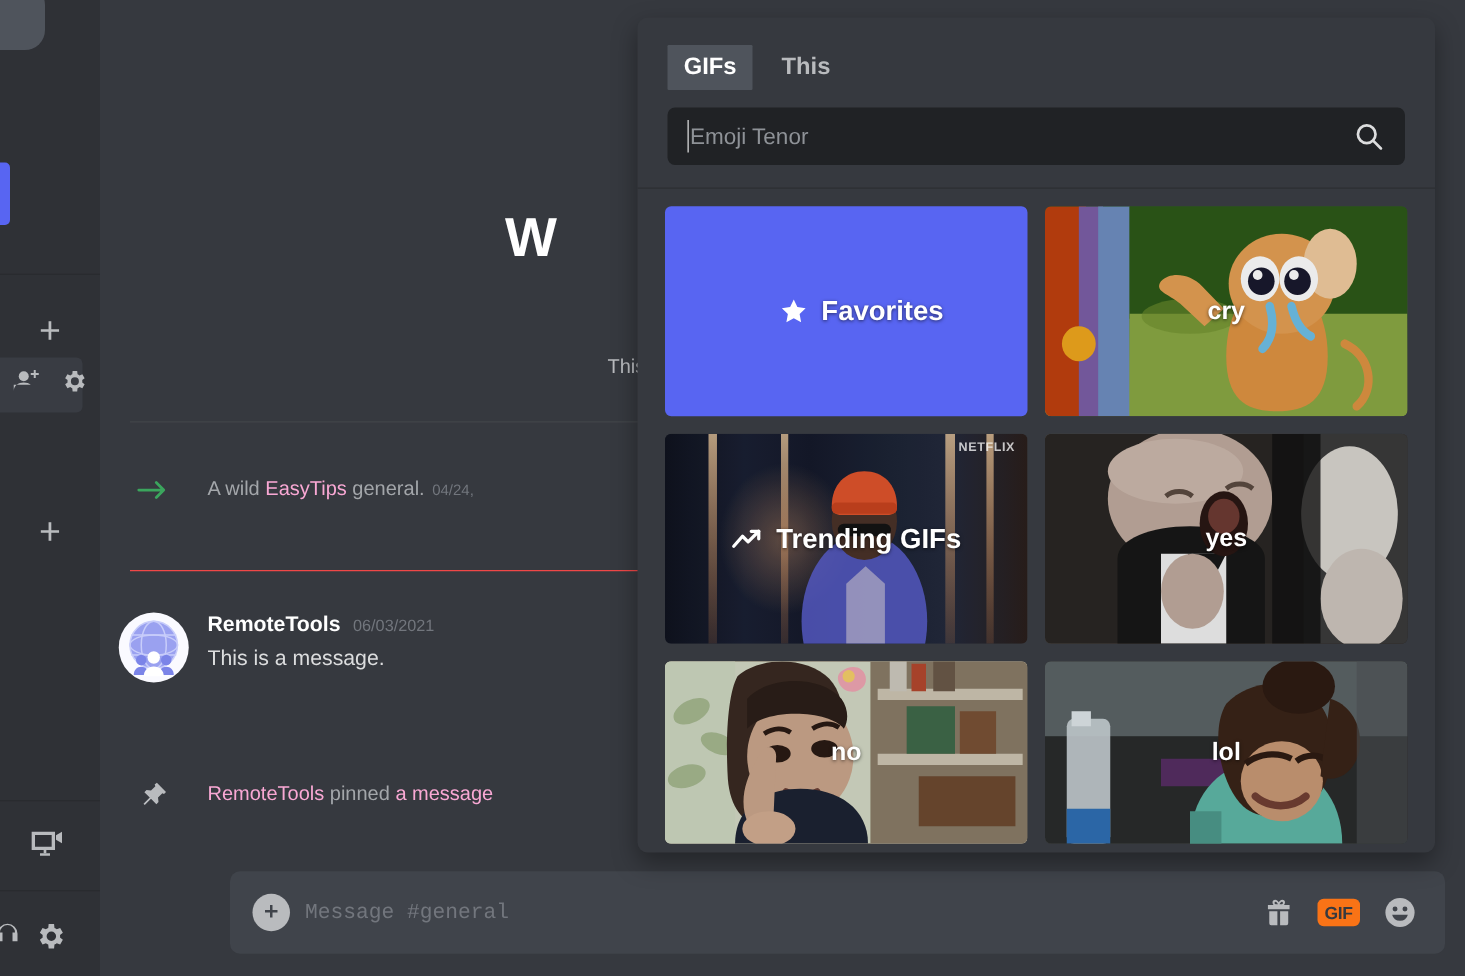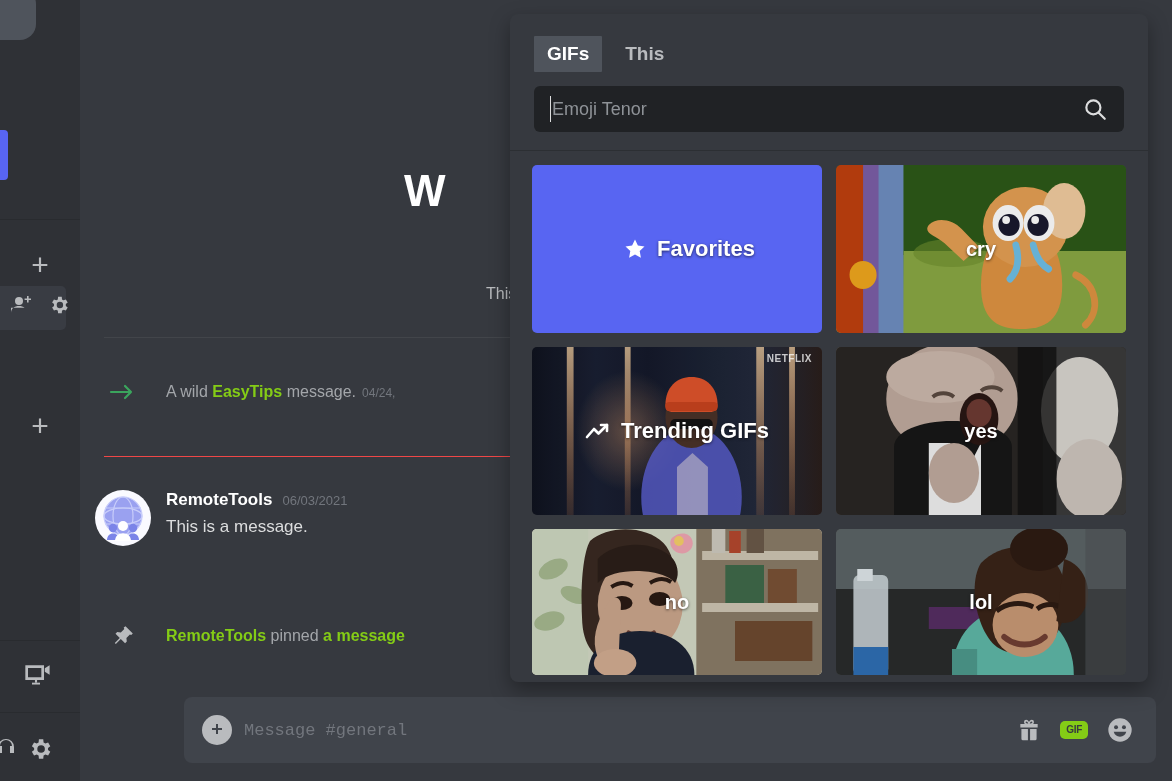--- a/index.html
+++ b/index.html
@@ -74,21 +74,21 @@
 
   .sys-msg {
     position: absolute; left: 0; display: flex; align-items: center;
     width: 900px;
   }
   .sys-icon {
     width: 86px; display: flex; align-items: center; justify-content: center;
     flex: 0 0 86px;
   }
   .sys-text { font-size: 16px; color: #a3a6aa; white-space: nowrap; }
-  .sys-text b { color: #84cc16; font-weight: 700; }
+  .sys-text b { color: #f9a8d4; font-weight: 400; }
   .sys-ts { color: #72767d; font-size: 12px; margin-left: 6px; }
 
   .redline {
     position: absolute; left: 24px; top: 456px; width: 900px; height: 1px;
     background: #f04747;
   }
 
   .msg {
     position: absolute; left: 0; top: 486px; width: 900px; display: flex;
   }
@@ -115,21 +115,21 @@
     flex: 0 0 30px;
   }
   .composer-input {
     flex: 1; margin-left: 12px; color: #72767d; font-size: 17px;
     background: none; border: none; outline: none;
     font-family: Liberation Mono, monospace;
   }
   .composer-input::placeholder { color: #72767d; }
   .composer-actions { display: flex; align-items: center; gap: 18px; margin-right: 22px; }
   .gif-btn {
-    background: #84cc16; color: #36393f; font-size: 10px; font-weight: bold;
+    background: #f97316; color: #36393f; font-size: 14px; font-weight: bold;
     border-radius: 5px; padding: 4px 6px; line-height: 1; letter-spacing: -0.3px;
   }
 
   
   .picker {
     position: absolute; left: 510px; top: 14px; width: 638px; height: 668px;
     background: #36393f; border-radius: 8px; overflow: hidden;
     box-shadow: 0 8px 20px rgba(0,0,0,0.35);
   }
   .picker-header { padding: 22px 24px 0 24px; }
@@ -281,21 +281,21 @@
 
     <div class="hr-line"></div>
 
     <div class="sys-msg" style="top:382px;">
       <div class="sys-icon">
         <svg class="ico" width="28" height="20" viewBox="0 0 28 20">
           <path d="M2 10h20M16 4l6 6-6 6" stroke="#3ba55d" stroke-width="2.2" fill="none" stroke-linecap="round" stroke-linejoin="round"></path>
         </svg>
       </div>
       <div class="sys-text">
-        <span>A wild </span><b>EasyTips</b><span> message.</span><span class="sys-ts">04/24,</span>
+        <span>A wild </span><b>EasyTips</b><span> general.</span><span class="sys-ts">04/24,</span>
       </div>
     </div>
 
     <div class="redline"></div>
 
     <div class="msg">
       <div class="avatar-wrap">
         <div class="avatar">
           <svg class="ico" width="56" height="56" viewBox="0 0 56 56">
             <circle cx="28" cy="28" r="26" fill="#fafaff"></circle>

